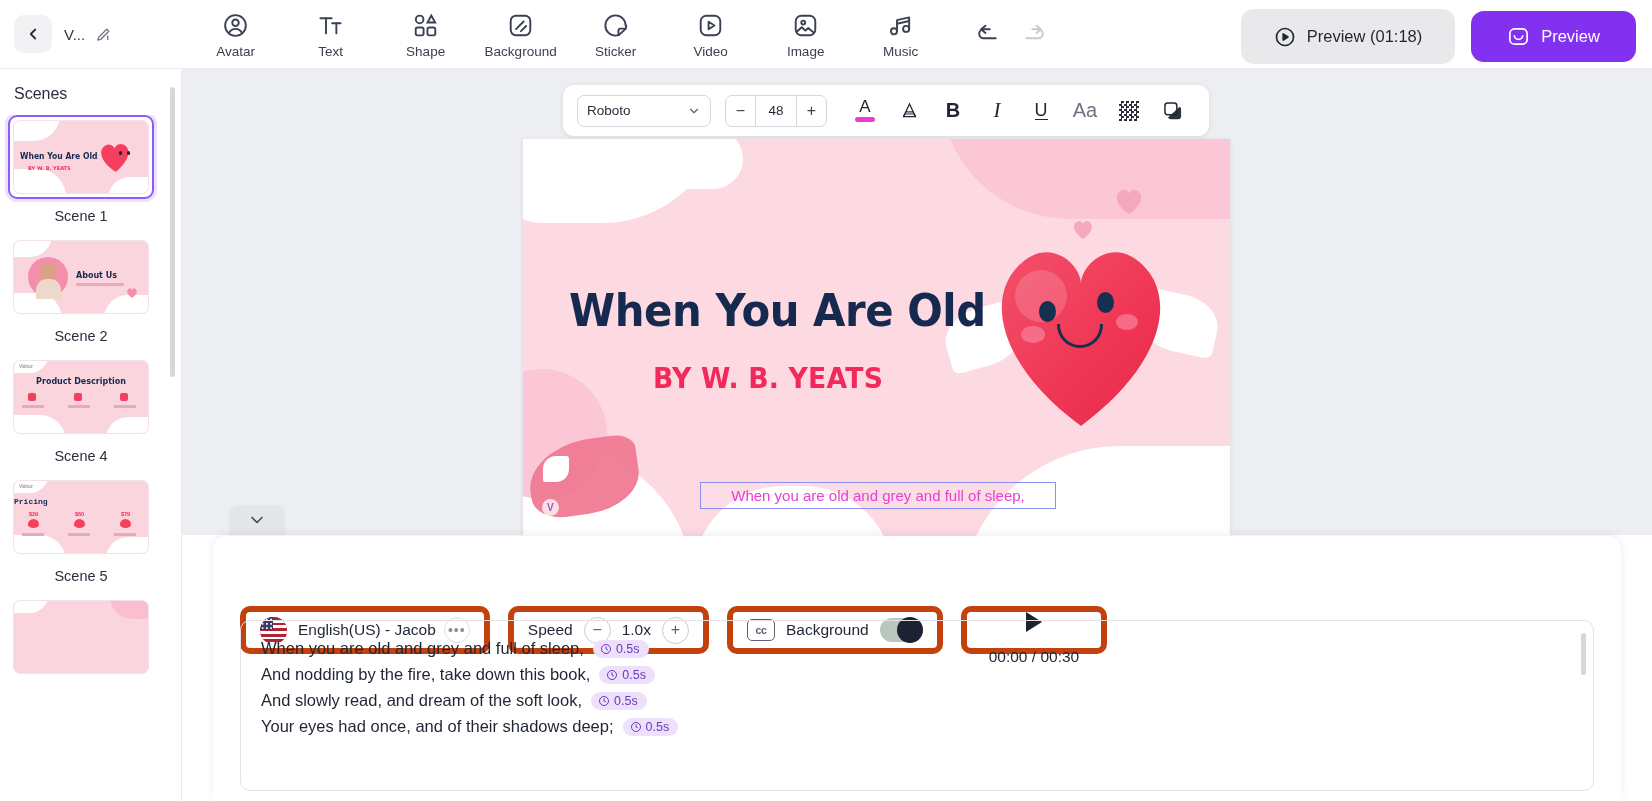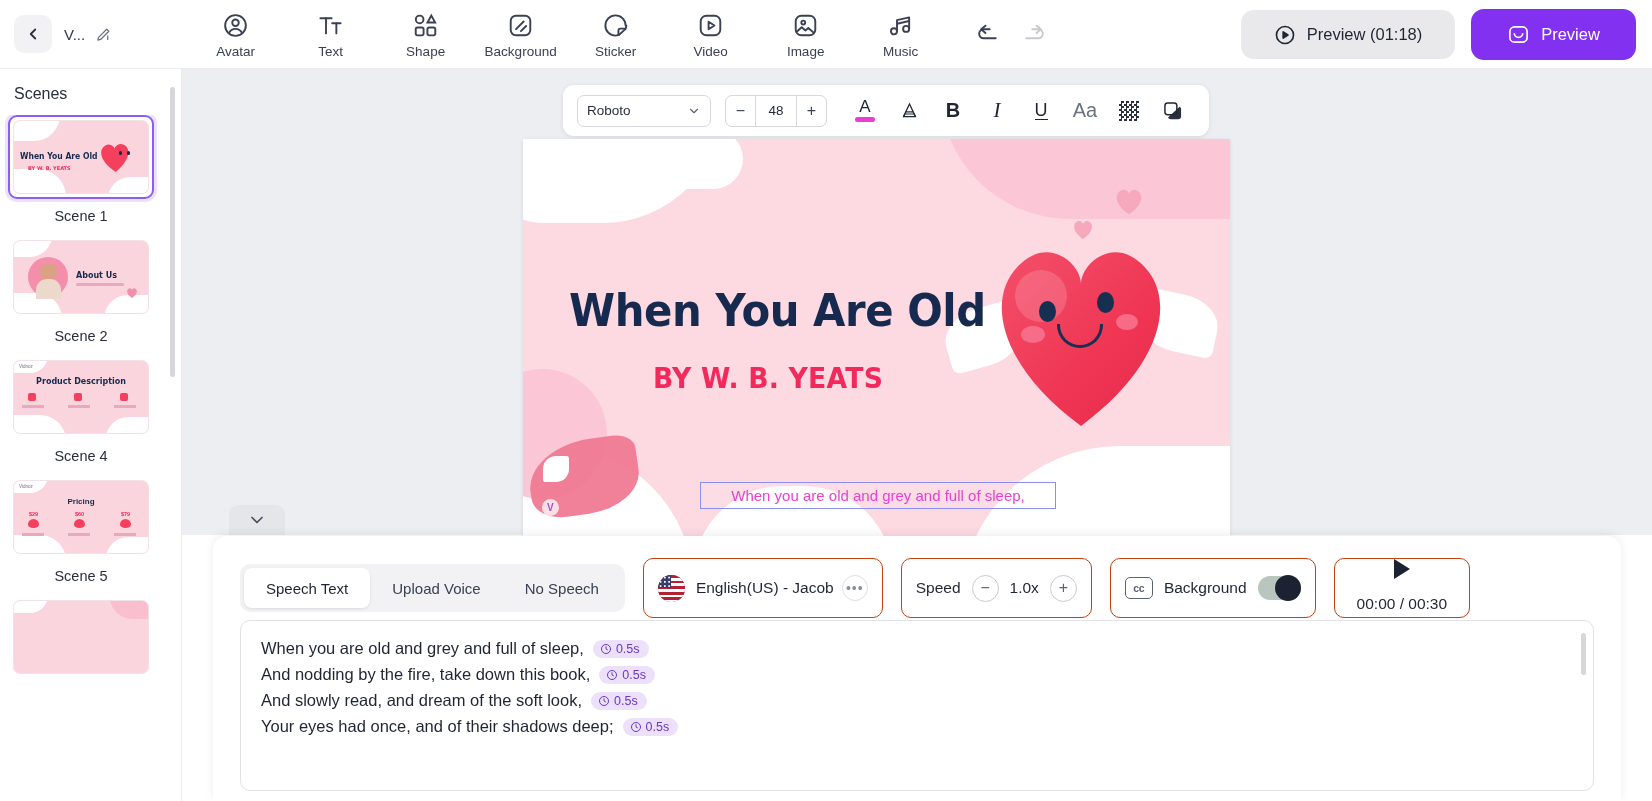--- a/index.html
+++ b/index.html
@@ -31,21 +31,21 @@
     width:95px; display:flex; flex-direction:column; align-items:center;
     gap:5px; cursor:pointer; padding-top:2px;
   }
   .tool .lbl { font-size:13.5px; color:#3a4152; }
 
   .undoredo { display:flex; align-items:center; gap:22px; margin-left:26px; }
   .icon-btn { cursor:pointer; display:flex; align-items:center; justify-content:center; }
 
   .right-actions { position:absolute; right:16px; top:9px; display:flex; gap:16px; align-items:center; }
   .preview-btn {
-    height:49px; min-width:214px; border-radius:13px; background:#e9e9eb;
+    height:55px; min-width:214px; border-radius:13px; background:#e9e9eb;
     display:flex; align-items:center; justify-content:center; gap:11px;
     font-size:16.5px; color:#1f2533; cursor:pointer; padding:0 22px;
   }
   .generate-btn {
     height:51px; min-width:165px; border-radius:13px; background:#8131ef;
     display:flex; align-items:center; justify-content:center; gap:11px;
     font-size:16.5px; color:#fff; cursor:pointer; padding:0 24px;
   }
 
   
@@ -145,22 +145,22 @@
     height:48px; background:#f2f2f4; border-radius:10px; display:flex;
     align-items:center; padding:4px;
   }
   .seg-item {
     height:40px; padding:0 22px; border-radius:8px; display:flex; align-items:center;
     font-size:15px; color:#3a4152; cursor:pointer;
   }
   .seg-item.active { background:#fff; color:#1f2533; box-shadow:0 1px 3px rgba(0,0,0,.10); }
 
   .pill {
-    height:60px; border:1px solid #c2410c; border-radius:10px; display:flex;
-    align-items:center; padding:0 14px; gap:11px; background:#fff;
+    height:48px; border:6px solid #c2410c; border-radius:10px; display:flex;
+    align-items:center; padding:0 14px; gap:11px; background:#fff;margin-top:48px;
   }
   .flag {
     width:27px; height:27px; border-radius:50%; overflow:hidden; position:relative;
     background:#b22234; flex:none;
   }
   .flag .stripes { position:absolute; inset:0;
     background:repeating-linear-gradient(#b22234 0 2.8px, #fff 2.8px 5.6px); }
   .flag .canton { position:absolute; left:0; top:0; width:13px; height:13px;
     background:#3c3b6e; }
   .flag .stars { position:absolute; left:0; top:0; width:13px; height:13px;
@@ -396,21 +396,21 @@
       </div>
 
       <div class="scene-item">
         <div class="scene-thumb-wrap">
           <div class="scene-thumb">
             <div style="position:absolute;inset:0;background:#fbd5de;"></div>
             <div style="position:absolute;left:-6px;top:-8px;width:40px;height:20px;background:#fff;border-radius:0 0 18px 0;"></div>
             <div style="position:absolute;left:-6px;bottom:-10px;width:58px;height:28px;background:#fff;border-radius:0 26px 0 0;"></div>
             <div style="position:absolute;right:-8px;bottom:-8px;width:50px;height:24px;background:#fff;border-radius:22px 0 0 0;"></div>
             <div style="position:absolute;left:5px;top:3px;font-size:4.5px;color:#6b7280;">Vidnoz</div>
-            <div style="position:absolute;left:0;right:0;top:16px;text-align:center;font-size:8px;font-weight:700;color:#152a4e;font-family:Liberation Sans, sans-serif;">Pricing</div>
+            <div style="position:absolute;left:0;right:0;top:16px;font-size:8px;font-weight:700;color:#152a4e;font-family:Liberation Mono, monospace;">Pricing</div>
             <div style="position:absolute;left:15px;top:30px;font-size:5.5px;font-weight:700;color:#f2295b;">$29</div>
             <div style="position:absolute;left:61px;top:30px;font-size:5.5px;font-weight:700;color:#f2295b;">$60</div>
             <div style="position:absolute;left:107px;top:30px;font-size:5.5px;font-weight:700;color:#f2295b;">$79</div>
             <div style="position:absolute;left:14px;top:38px;width:11px;height:9px;background:#f4405c;border-radius:50% 50% 50% 50%/60% 60% 40% 40%;"></div>
             <div style="position:absolute;left:60px;top:38px;width:11px;height:9px;background:#f4405c;border-radius:50% 50% 50% 50%/60% 60% 40% 40%;"></div>
             <div style="position:absolute;left:106px;top:38px;width:11px;height:9px;background:#f4405c;border-radius:50% 50% 50% 50%/60% 60% 40% 40%;"></div>
             <div style="position:absolute;left:8px;top:52px;width:22px;height:3px;background:#e6a9bd;"></div>
             <div style="position:absolute;left:54px;top:52px;width:22px;height:3px;background:#e6a9bd;"></div>
             <div style="position:absolute;left:100px;top:52px;width:22px;height:3px;background:#e6a9bd;"></div>
           </div>
@@ -528,25 +528,20 @@
     <div class="collapse-btn">
       <svg width="20" height="20" viewBox="0 0 24 24" fill="none" stroke="#4b5060" stroke-width="2.1" stroke-linecap="round" stroke-linejoin="round">
           <polyline points="6 9 12 15 18 9"></polyline>
         </svg>
     </div>
   </div>
 
   <div class="bottom-panel">
     <div class="bp-row">
 
-      <div class="seg">
-        <div class="seg-item active">Speech Text</div>
-        <div class="seg-item">Upload Voice</div>
-        <div class="seg-item">No Speech</div>
-      </div>
 
       <div class="pill">
         <span class="flag">
           <span class="stripes"></span>
             <span class="canton"></span>
             <span class="stars"></span>
         </span>
         <span class="voice-name">English(US) - Jacob</span>
         <span class="dots-btn">•••</span>
       </div>

